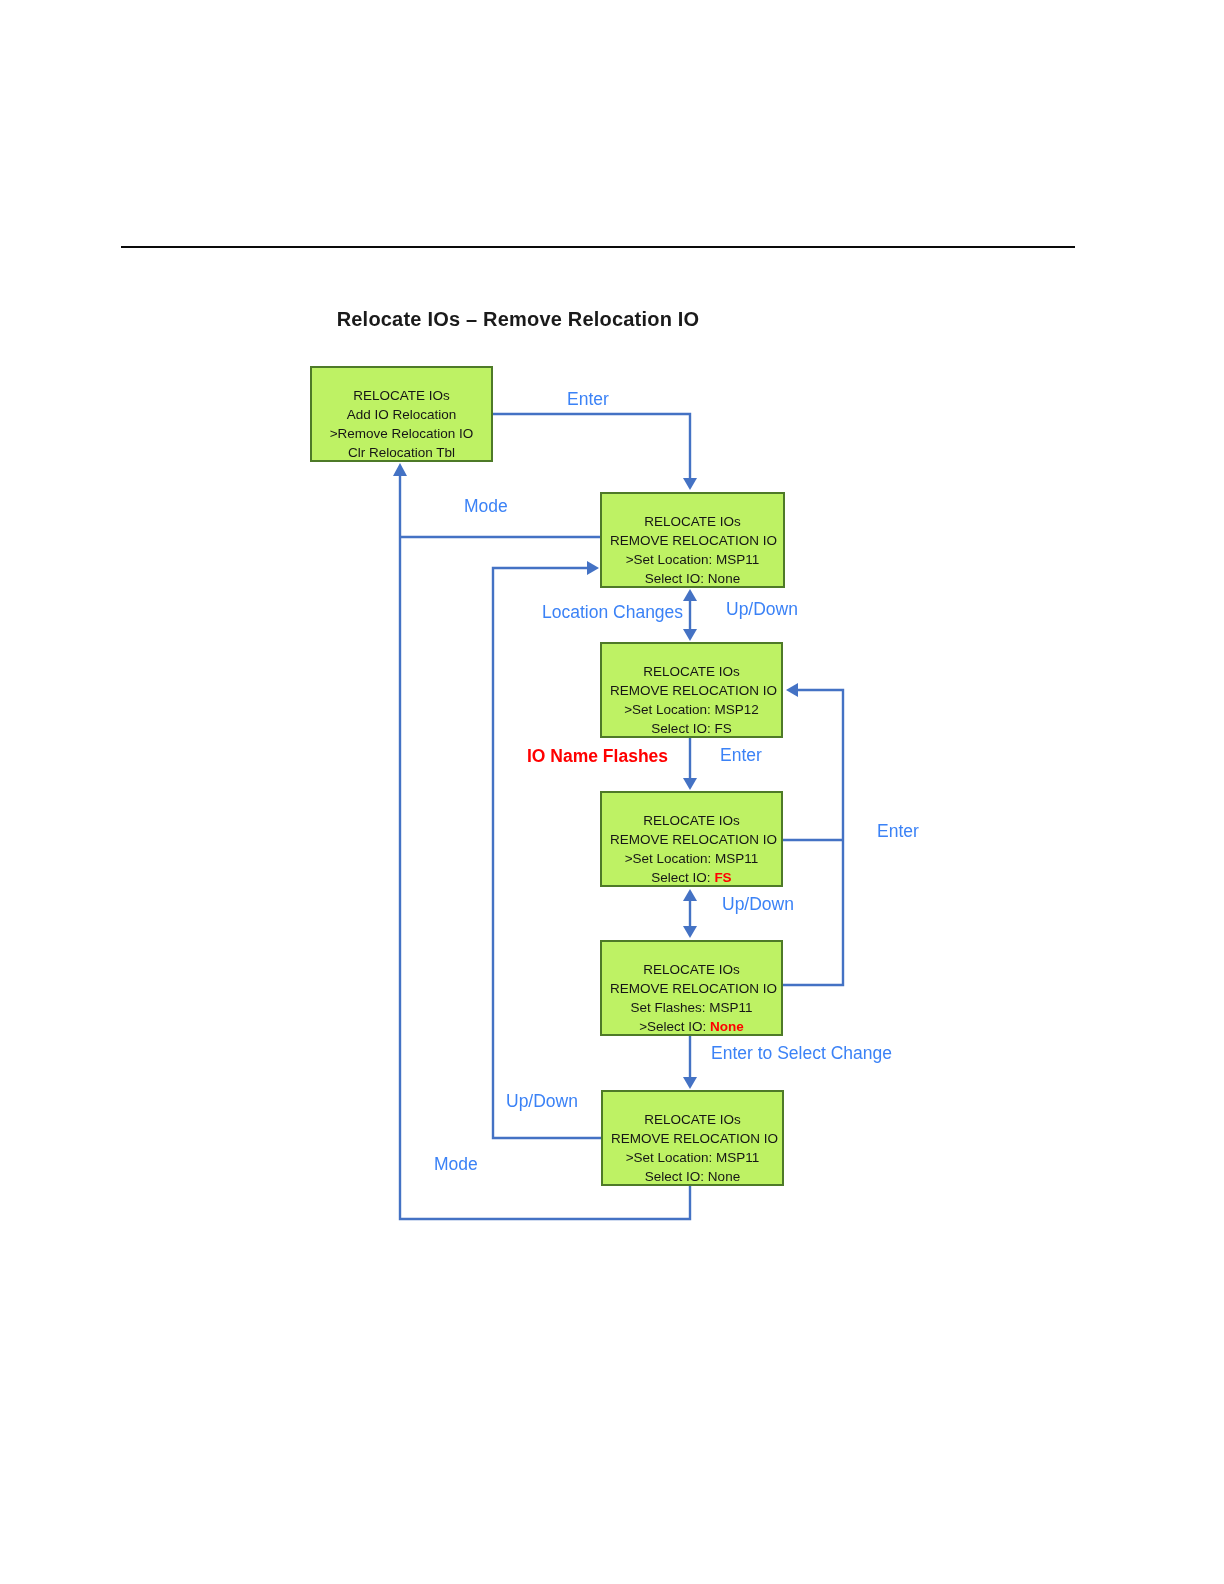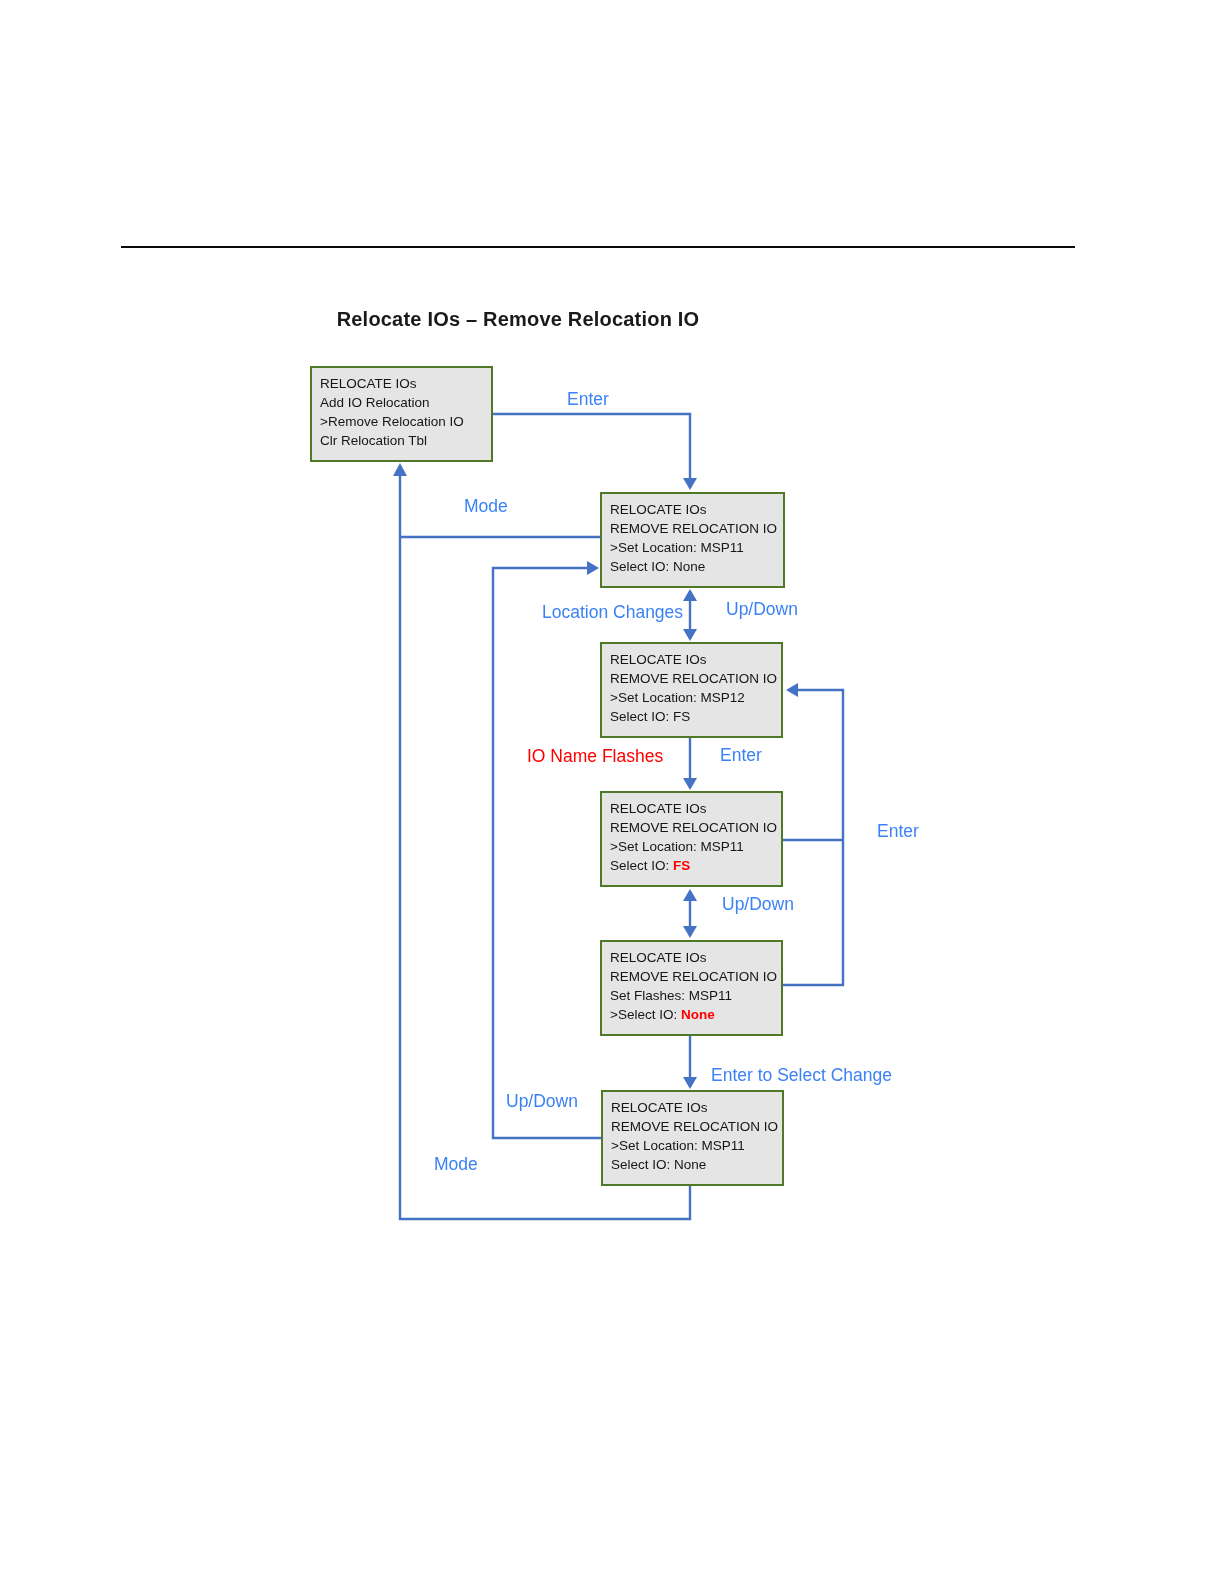--- a/index.html
+++ b/index.html
@@ -8,30 +8,30 @@
     font-family:"Liberation Sans",sans-serif;overflow:hidden;
   }
   .abs{position:absolute;}
   #top-rule{left:121px;top:246px;width:954px;height:2px;background:#0a0a0a;}
   #diagram-title{
     left:0;top:308px;width:1036px;text-align:center;
     font-size:20px;font-weight:bold;color:#1a1a1a;letter-spacing:.2px;
   }
   .state-box{
     position:absolute;width:183px;height:96px;box-sizing:border-box;
-    background:#e5e5e5;border:2px solid #4e7a28;
-    padding:6px 8px;color:#161616;font-size:13.5px;line-height:19px;
-    white-space:nowrap;overflow:hidden;
+    background:#bef264;border:2px solid #4e7a28;
+    padding:18px 8px;color:#161616;font-size:13.5px;line-height:19px;
+    white-space:nowrap;overflow:hidden;text-align:center;
   }
   .state-box.wide{width:185px;}
   .hl{color:#ff0000;font-weight:bold;}
   .lbl{
     position:absolute;font-size:17.5px;color:#3b82f6;white-space:nowrap;
   }
-  .lbl.red{color:#ff0000;font-weight:normal;}
+  .lbl.red{color:#ff0000;font-weight:bold;}
   #connector-layer{left:0;top:0;}
   .conn{fill:none;stroke:#4472c4;stroke-width:2.4;}
   .head{fill:#4472c4;stroke:none;}
 </style>
 </head>
 <body>
 
 <div class="abs" id="top-rule"></div>
 
 <div class="abs" id="diagram-title">Relocate IOs – Remove Relocation IO</div>
@@ -110,15 +110,15 @@
 </div>
 
 <span class="lbl" style="left:567px;top:389px;">Enter</span>
 <span class="lbl" style="left:464px;top:496px;">Mode</span>
 <span class="lbl" style="left:542px;top:602px;">Location Changes</span>
 <span class="lbl" style="left:726px;top:599px;">Up/Down</span>
 <span class="lbl red" style="left:527px;top:746px;">IO Name Flashes</span>
 <span class="lbl" style="left:720px;top:745px;">Enter</span>
 <span class="lbl" style="left:877px;top:821px;">Enter</span>
 <span class="lbl" style="left:722px;top:894px;">Up/Down</span>
-<span class="lbl" style="left:711px;top:1065px;">Enter to Select Change</span>
+<span class="lbl" style="left:711px;top:1043px;">Enter to Select Change</span>
 <span class="lbl" style="left:506px;top:1091px;">Up/Down</span>
 <span class="lbl" style="left:434px;top:1154px;">Mode</span>
 
 </body></html>

